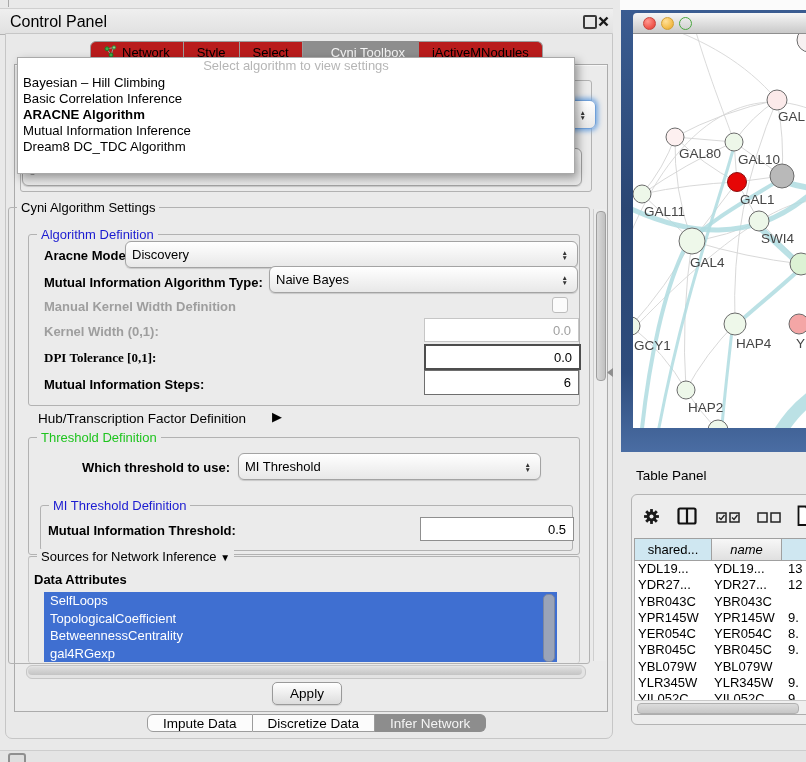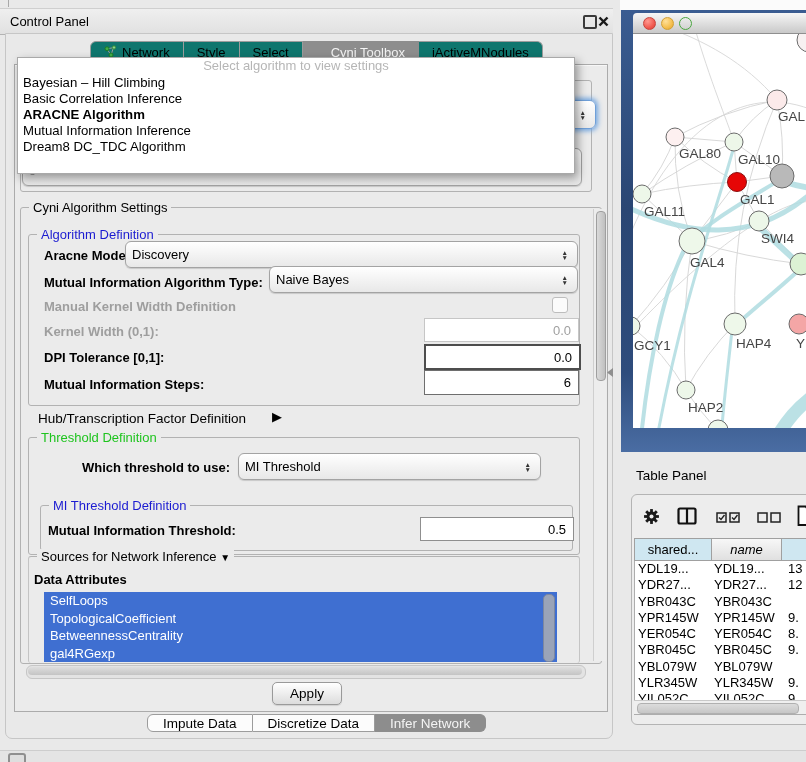--- a/index.html
+++ b/index.html
@@ -3,27 +3,27 @@
 <meta charset="utf-8">
 <style>
   html,body{margin:0;padding:0;}
   body{position:relative;width:806px;height:762px;overflow:hidden;background:#e9e9e9;
        font-family:"Liberation Sans","DejaVu Sans",sans-serif;font-size:13px;color:#000;}
   .abs{position:absolute;}
   
   #top-tick{left:8px;top:0;width:1px;height:7px;background:#a9a9a9;}
   #cp-titlebar{left:0;top:8px;width:613px;height:25px;background:linear-gradient(#efefef,#e1e1e1);
      border-top:1px solid #cfcfcf;border-bottom:1px solid #b3b3b3;display:flex;align-items:center;}
-  #cp-title{margin-left:10px;font-size:13px;}
+  #cp-title{margin-left:10px;font-size:16px;}
   #float-ic{left:583px;top:15px;width:10px;height:10px;border:2px solid #3a3a3a;border-radius:2px;}
   #close-ic{left:598px;top:15px;}
   #cp-outer{left:5px;top:33px;width:606px;height:704px;border:1px solid #c6c6c6;border-radius:0 0 7px 7px;background:#e9e9e9;}
   
   #tab-bar{left:90px;top:41px;height:23px;display:flex;z-index:5;}
-  .tab{display:flex;align-items:center;gap:5px;padding:0 13px;background:#0f766e;border:1px solid #9c9c9c;
+  .tab{display:flex;align-items:center;gap:5px;padding:0 13px;background:#b91c1c;border:1px solid #9c9c9c;
        border-left:none;font-size:13px;cursor:default;}
   .tab:first-child{border-left:1px solid #9c9c9c;border-top-left-radius:6px;}
   .tab:last-child{border-top-right-radius:6px;}
   .tab.sel{background:#8d8d8d;border-color:#8d8d8d;color:#f4f4f4;padding-left:28px;}
   #content-panel{left:14px;top:64px;width:592px;height:646px;background:#ebebeb;border:1px solid #ababab;
        box-shadow:inset 0 1px 0 #f7f7f7;}
   
   .group{position:absolute;border:1px solid #b2b2b2;border-radius:3px;}
   .gtitle{position:absolute;top:-8px;left:8px;background:#ebebeb;padding:0 4px;font-size:13px;white-space:nowrap;}
   .blue{color:#1b1bd1;} .green{color:#1ec41e;}
@@ -41,21 +41,21 @@
   #popup{left:17px;top:57px;width:556px;height:115px;background:#fff;border:1px solid #a9a9a9;
      box-shadow:3px 4px 9px rgba(0,0,0,0.38);z-index:50;}
   #popup-prompt{height:17px;text-align:center;color:#b6b6b6;font-size:13px;line-height:16px;}
   .pop-item{height:16px;line-height:16px;padding-left:5px;font-size:13.2px;white-space:nowrap;}
   .pop-item.bold{font-weight:bold;}
   
   #inf-group{left:20px;top:80px;width:570px;height:110px;}
   #inf-combo{left:30px;top:100px;width:558px;height:27px;box-shadow:0 0 5px 2px #74a7e0;border-color:#6f9fd8;}
   #inf-combo2{left:22px;top:148px;width:552px;height:36px;overflow:hidden;color:#8a8a8a;}
   
-  #cyni-group{left:20px;top:207px;width:580px;height:455px;}
+  #cyni-group{left:8px;top:207px;width:580px;height:455px;}
   #algdef{left:28px;top:234px;width:550px;height:170px;}
   #thr-group{left:28px;top:437px;width:550px;height:116px;}
   #mit-group{left:40px;top:505px;width:531px;height:44px;}
   #src-group{left:28px;top:556px;width:550px;height:106px;border-bottom:none;border-left-color:#c4c4c4;border-right-color:#c4c4c4;}
   #attr-list{left:44px;top:592px;width:513px;height:70px;background:#3f6fd1;overflow:hidden;}
   .attr{height:17.5px;line-height:17.5px;color:#fff;padding-left:6px;font-size:13px;}
   #attr-vscroll{left:543px;top:594px;width:10px;height:66px;border-radius:5px;background:#9aa4b8;border:1px solid #7d88a0;}
   #hscroll1{left:26px;top:665px;width:558px;height:12px;background:#e3e3e3;border:1px solid #c6c6c6;border-radius:6px;}
   #hscroll1 .thumb{position:absolute;left:1px;top:1px;width:554px;height:8px;border-radius:4px;
       background:linear-gradient(#dedede,#c4c4c4);}
@@ -177,21 +177,21 @@
       <span>▲</span>
       <span>▼</span>
     </span>
 </div>
 <span class="lb dis" style="left:44px;top:299px;">Manual Kernel Width Definition</span>
 <div class="cb" style="left:552px;top:297px;"></div>
 <span class="lb dis" style="left:44px;top:324px;">Kernel Width (0,1):</span>
 <div class="field" style="left:424px;top:318px;width:146px;height:22px;border-color:#c6c6c6;color:#a0a0a0;">
   <span>0.0</span>
 </div>
-<span class="lb" style="left:44px;top:350px;">DPI Tolerance [0,1]:</span>
+<span class="lb" style="left:44px;top:350px;font-family:Liberation Serif, serif;">DPI Tolerance [0,1]:</span>
 <div class="field" style="left:424px;top:344px;width:146px;height:22px;border:2px solid #4d4d4d;">
   <span>0.0</span>
 </div>
 <span class="lb" style="left:44px;top:377px;">Mutual Information Steps:</span>
 <div class="field" style="left:424px;top:370px;width:146px;height:23px;border-color:#6e6e6e;">
   <span>6</span>
 </div>
 
 <span class="lb plain" style="left:38px;top:411px;font-size:13.5px;">Hub/Transcription Factor Definition</span>
 <span class="abs" style="left:272px;top:409px;font-size:13px;">▶</span>

